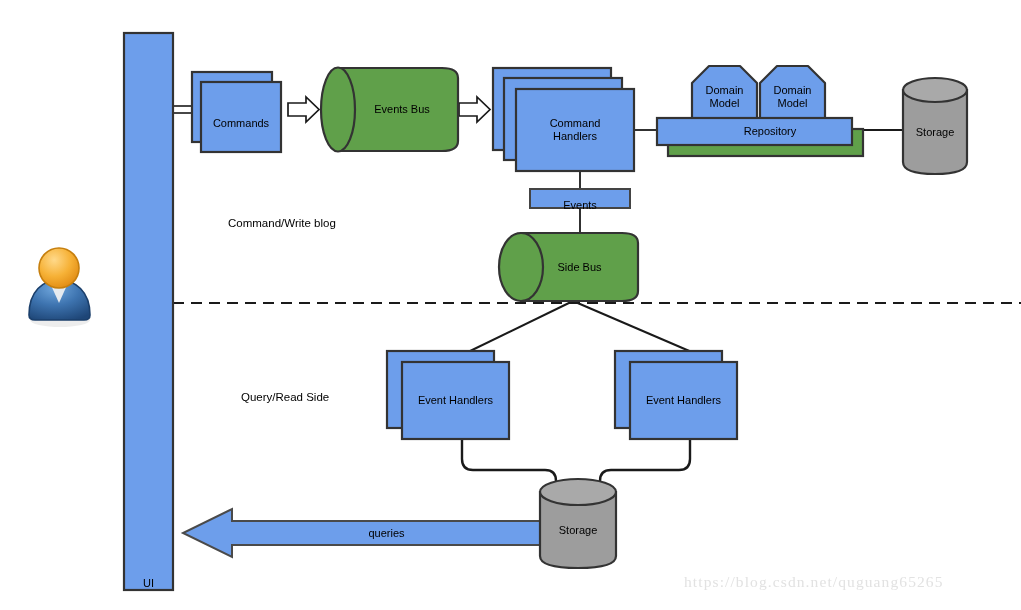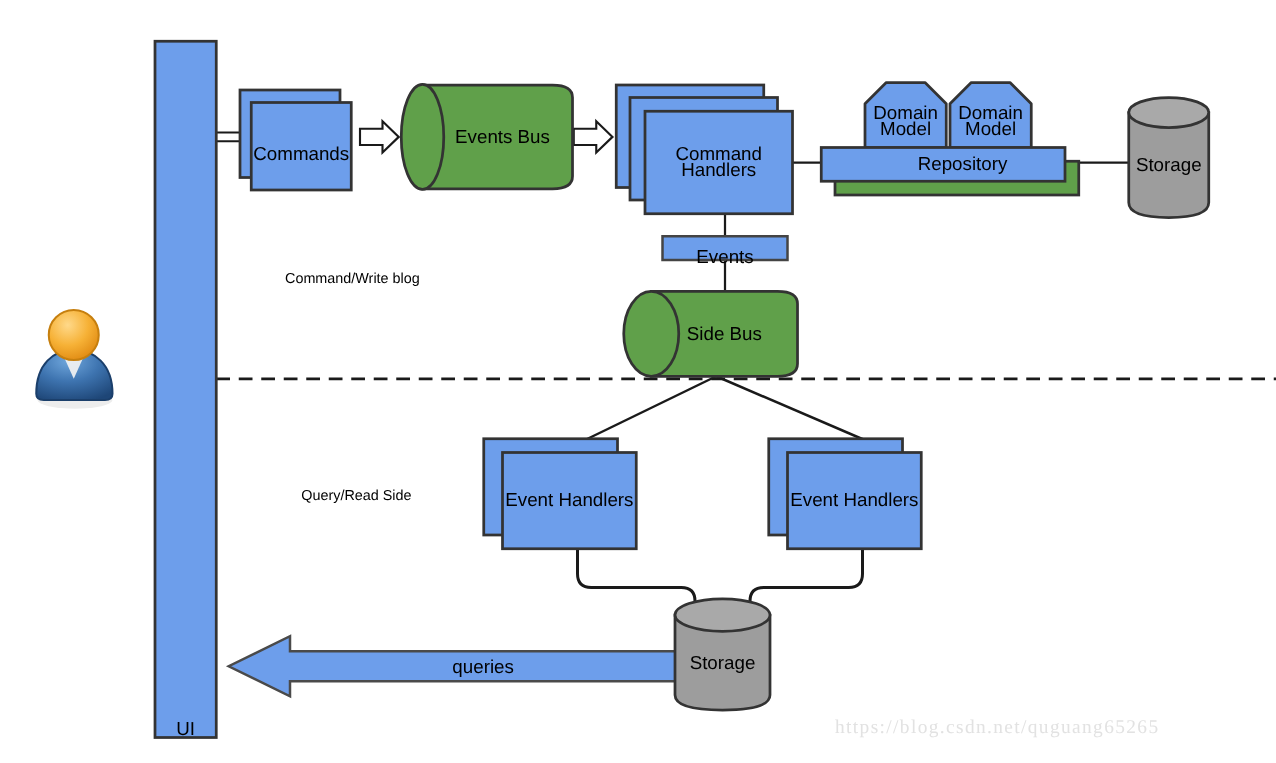--- a/index.html
+++ b/index.html
@@ -16,37 +16,37 @@
   }
   #canvas {
     position: absolute;
     left: 0; top: 0;
     width: 1021px;
     height: 610px;
   }
   .lbl {
     position: absolute;
     color: #000000;
-    font-size: 15px;
+    font-size: 11px;
     line-height: 13px;
     text-align: center;
     white-space: pre-line;
     pointer-events: none;
     font-family: "Liberation Sans", sans-serif;
   }
   .free-lbl {
     position: absolute;
     color: #000000;
     font-size: 11.5px;
     font-family: "Liberation Sans", sans-serif;
     white-space: nowrap;
   }
   .watermark {
     position: absolute;
-    left: 668px;
+    left: 684px;
     top: 573px;
     font-family: "Liberation Serif", serif;
     font-size: 15.5px;
     color: #e2e2e2;
     letter-spacing: 1.1px;
     white-space: nowrap;
   }
   .node-text-wrap {
     position: absolute;
     display: flex;

